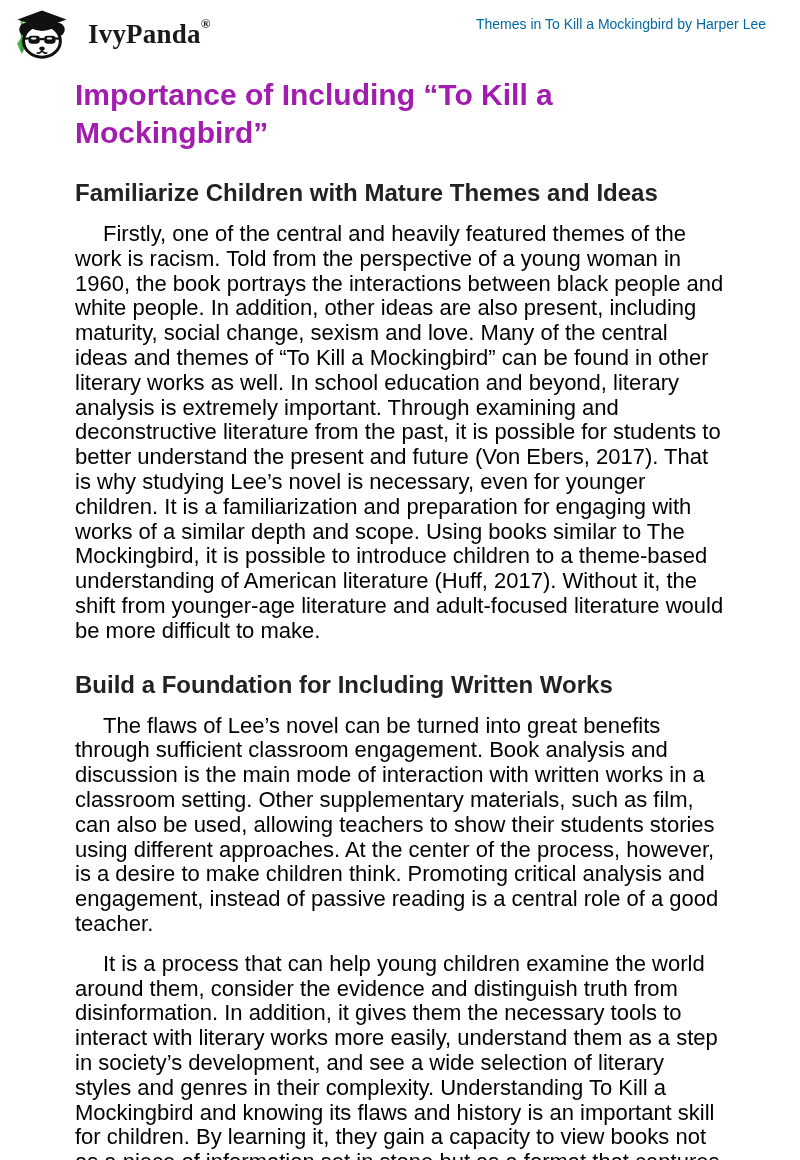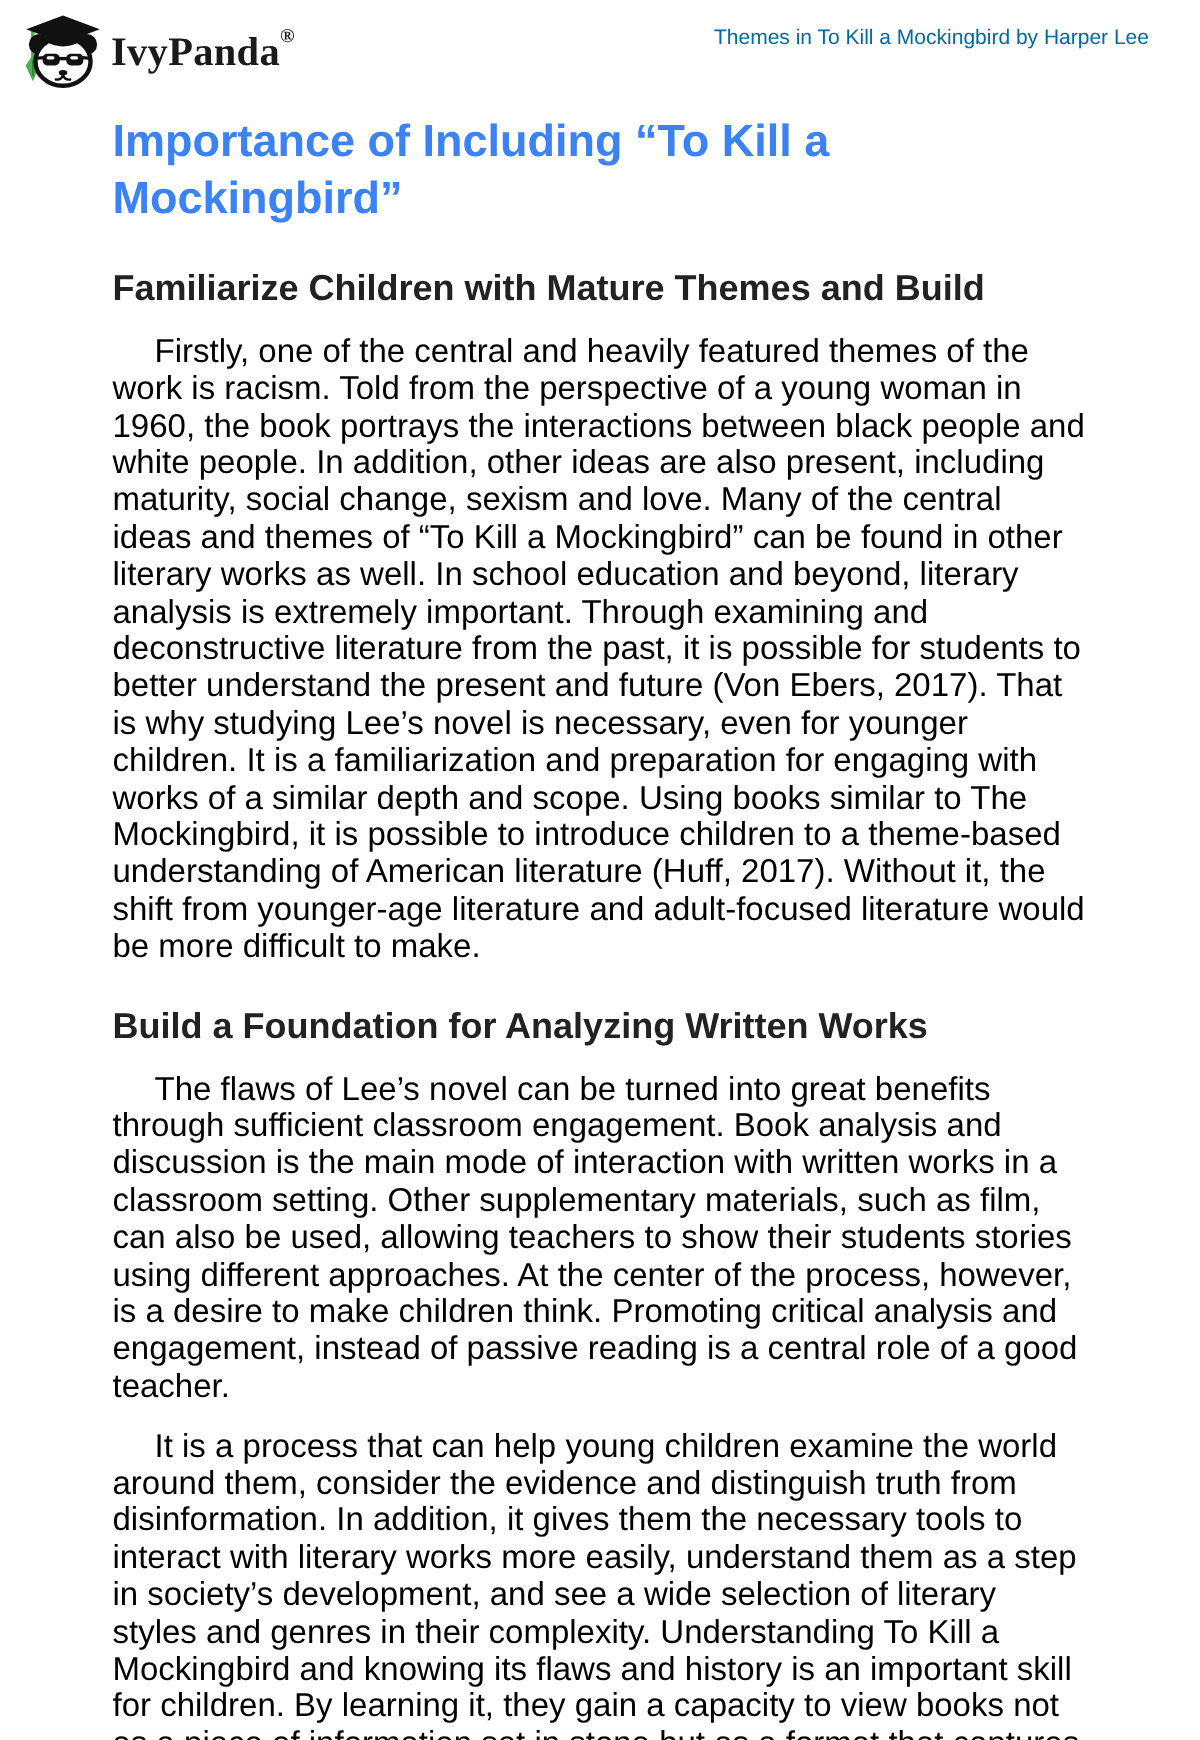--- a/index.html
+++ b/index.html
@@ -18,21 +18,21 @@
   .header {
     display: flex;
     align-items: flex-start;
     justify-content: space-between;
     padding: 8px 34px 0 14px;
     height: 62px;
   }
   .brand {
     display: flex;
     align-items: flex-start;
-    gap: 4px;
+    gap: 18px;
     text-decoration: none;
     cursor: pointer;
   }
   .brand-logo { width: 56px; height: 52px; display: block; }
   .brand-name {
     font-family: "Liberation Serif", serif;
     font-weight: 700;
     font-size: 27px;
     color: #1a1a1a;
     letter-spacing: 0.2px;
@@ -56,21 +56,21 @@
 
   
   .content {
     padding: 14px 75px 0 75px;
     color: #3d3d3d;
   }
   h1.article-title {
     font-size: 30px;
     line-height: 38px;
     font-weight: 700;
-    color: #3b82f6;
+    color: #a21caf;
     margin: 0 0 22px 0;
     max-width: 620px;
   }
   h2.section-heading {
     font-size: 24px;
     line-height: 30px;
     font-weight: 700;
     color: #222222;
     margin: 26px 0 14px 0;
   }
@@ -129,22 +129,22 @@
       <div>
         <span class="brand-name">IvyPanda</span><span class="brand-reg">®</span>
       </div>
     </div>
     <div class="doc-title">Themes in To Kill a Mockingbird by Harper Lee</div>
   </div>
 
   <div class="content">
     <h1 class="article-title">Importance of Including “To Kill a Mockingbird”</h1>
 
-    <h2 class="section-heading">Familiarize Children with Mature Themes and Build</h2>
+    <h2 class="section-heading">Familiarize Children with Mature Themes and Ideas</h2>
     <p class="body-para">Firstly, one of the central and heavily featured themes of the work is racism. Told from the perspective of a young woman in 1960, the book portrays the interactions between black people and white people. In addition, other ideas are also present, including maturity, social change, sexism and love. Many of the central ideas and themes of “To Kill a Mockingbird” can be found in other literary works as well. In school education and beyond, literary analysis is extremely important. Through examining and deconstructive literature from the past, it is possible for students to better understand the present and future (Von Ebers, 2017). That is why studying Lee’s novel is necessary, even for younger children. It is a familiarization and preparation for engaging with works of a similar depth and scope. Using books similar to The Mockingbird, it is possible to introduce children to a theme-based understanding of American literature (Huff, 2017). Without it, the shift from younger-age literature and adult-focused literature would be more difficult to make.</p>
 
-    <h2 class="section-heading">Build a Foundation for Analyzing Written Works</h2>
+    <h2 class="section-heading">Build a Foundation for Including Written Works</h2>
     <p class="body-para">The flaws of Lee’s novel can be turned into great benefits through sufficient classroom engagement. Book analysis and discussion is the main mode of interaction with written works in a classroom setting. Other supplementary materials, such as film, can also be used, allowing teachers to show their students stories using different approaches. At the center of the process, however, is a desire to make children think. Promoting critical analysis and engagement, instead of passive reading is a central role of a good teacher.</p>
     <p class="body-para">It is a process that can help young children examine the world around them, consider the evidence and distinguish truth from disinformation. In addition, it gives them the necessary tools to interact with literary works more easily, understand them as a step in society’s development, and see a wide selection of literary styles and genres in their complexity. Understanding To Kill a Mockingbird and knowing its flaws and history is an important skill for children. By learning it, they gain a capacity to view books not as a piece of information set in stone but as a format that captures the changing views of the times.</p>
   </div>
 
 
 </div>
 
 </body></html>

